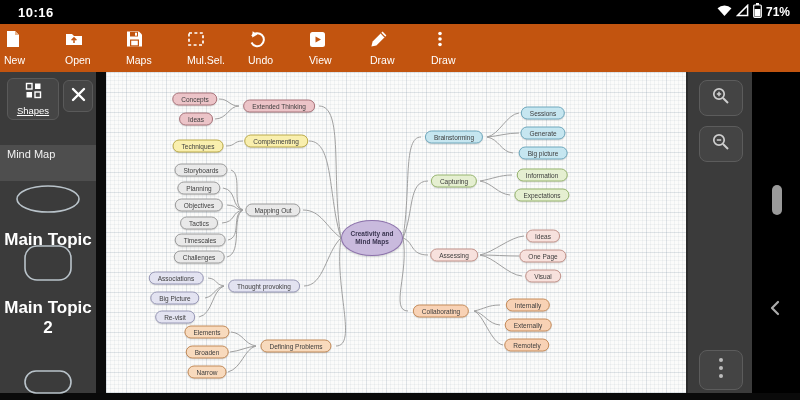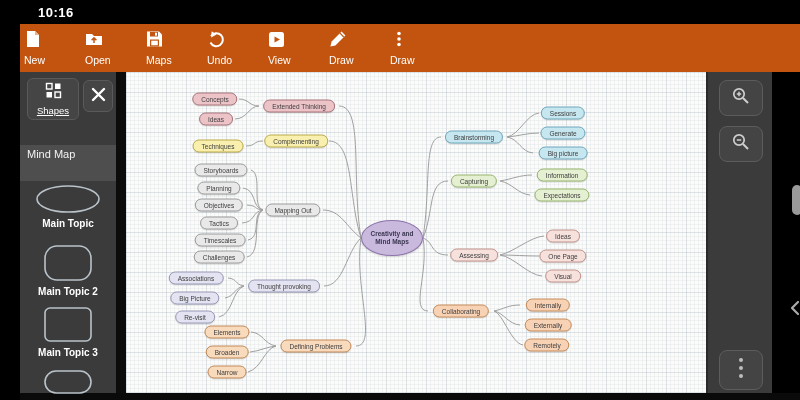--- a/index.html
+++ b/index.html
@@ -1,18 +1,18 @@
 <!DOCTYPE html>
 <html><head>
 <meta charset="utf-8">
 <style>
   * { margin:0; padding:0; box-sizing:border-box; }
   html,body { width:800px; height:400px; overflow:hidden; background:#000;
     font-family:"Liberation Sans", sans-serif; }
-  .screen { position:relative; width:800px; height:400px; display:flex; flex-direction:column;padding-left:20px; }
+  .screen { position:relative; width:800px; height:400px; display:flex; flex-direction:column; }
 
   
   .statusbar { height:24px; background:#000; color:#fff; display:flex; align-items:center;
     justify-content:space-between; padding:0 10px 0 18px; flex:0 0 auto; }
   .statusbar .time { font-size:13px; font-weight:bold; letter-spacing:.5px; }
   .statusbar .right { display:flex; align-items:center; gap:4px; }
   .statusbar .pct { font-size:12px; font-weight:bold; }
 
   
   .toolbar { height:48px; background:#c2540f; display:flex; align-items:center;
@@ -40,21 +40,21 @@
   
   .tile { position:absolute; background:#454545; border:1px solid #5a5a5a; border-radius:6px;
     display:flex; flex-direction:column; align-items:center; justify-content:center;
     color:#fff; cursor:pointer;text-decoration:underline; }
   .shapes-tile { left:7px; top:6px; width:52px; height:42px; gap:2px; }
   .shapes-tile .lbl { font-size:9.5px; }
   .close-tile { left:63px; top:8px; width:30px; height:32px; }
   .panel-head { position:absolute; left:0; top:73px; width:96px; height:36px; background:#4e4e4e;
     color:#f2f2f2; font-size:11px; line-height:18px; padding-left:7px; }
   .shape-item { position:absolute; width:96px; text-align:center; color:#fff; }
-  .shape-item .cap { font-size:10px; font-weight:bold; margin-top:4px; }
+  .shape-item .cap { font-size:17px; font-weight:bold; margin-top:16px; }
   .shape-item svg { display:block; margin:0 auto; }
 
   
   .rbtn { position:absolute; left:11px; width:44px; height:36px; background:#444;
     border:1px solid #5c5c5c; border-radius:8px; display:flex; align-items:center;
     justify-content:center; cursor:pointer; }
 
   
   .nav-pill { position:absolute; left:20px; top:113px; width:10px; height:30px;
     border-radius:5px; background:#9a9a9a; }
@@ -80,20 +80,40 @@
     font-weight:bold; color:#3a3550; line-height:1.25; padding:0 4px; cursor:pointer;
     box-shadow:0 1px 2px rgba(0,0,0,.15); }
 </style>
 </head>
 <body>
 
 <div class="screen">
 
   <div class="statusbar">
     <span class="time">10:16</span>
+    <span class="right">
+      <span>
+        <svg width="15" height="13" viewBox="0 0 16 14">
+            <path d="M8 13 L0.5 4.5 A11.5 11.5 0 0 1 15.5 4.5 Z" fill="#fff"></path>
+          </svg>
+      </span>
+      <span>
+        <svg width="13" height="13" viewBox="0 0 14 14">
+            <path d="M12.5 1.5 V12.5 H1.5 Z" fill="none" stroke="#fff" stroke-width="1.6"></path>
+          </svg>
+      </span>
+      <span>
+        <svg width="9" height="15" viewBox="0 0 9 15">
+          <rect x="3" y="0" width="3" height="2" fill="#fff"></rect>
+          <rect x="0.7" y="2" width="7.6" height="12.3" rx="1" fill="none" stroke="#fff" stroke-width="1.2"></rect>
+          <rect x="1.6" y="6" width="5.8" height="7.4" fill="#fff"></rect>
+        </svg>
+      </span>
+      <span class="pct">71%</span>
+    </span>
   </div>
 
   <div class="toolbar">
     <div class="tb-item">
       <span>
         <svg width="17" height="18" viewBox="0 0 17 18">
             <path d="M3 1 h8 l4 4 v12 H3 Z" fill="#fff"></path>
             <path d="M11 1 l4 4 h-4 Z" fill="#e9b48c"></path>
           </svg>
       </span>
@@ -116,20 +136,28 @@
             <rect x="9" y="2.2" width="2" height="3" fill="#fff"></rect>
             <rect x="4" y="9" width="9" height="7" fill="#c2540f"></rect>
             <rect x="5.2" y="10.2" width="6.6" height="4.6" fill="#fff"></rect>
           </svg>
       </span>
       <span class="lbl">Maps</span>
     </div>
     <div class="tb-item">
       <span>
         <svg width="18" height="18" viewBox="0 0 18 18">
+            <rect x="2" y="3" width="14" height="12" fill="none" stroke="#fff" stroke-width="1.7" stroke-dasharray="3 2.4"></rect>
+          </svg>
+      </span>
+      <span class="lbl">Mul.Sel.</span>
+    </div>
+    <div class="tb-item">
+      <span>
+        <svg width="18" height="18" viewBox="0 0 18 18">
             <path d="M4 6 A6.5 6.5 0 1 1 3.5 12.5" fill="none" stroke="#fff" stroke-width="2"></path>
             <path d="M4.6 1.2 L4.2 7.4 L9.6 4.6 Z" fill="#fff"></path>
           </svg>
       </span>
       <span class="lbl">Undo</span>
     </div>
     <div class="tb-item">
       <span>
         <svg width="17" height="17" viewBox="0 0 17 17">
             <rect x="1" y="1" width="15" height="15" rx="2.5" fill="#fff"></rect>
@@ -186,26 +214,20 @@
         <svg width="68" height="30" viewBox="0 0 68 30">
           <ellipse cx="34" cy="15" rx="31" ry="13" fill="none" stroke="#b9c3ca" stroke-width="1.6"></ellipse>
         </svg>
         <div class="cap">Main Topic</div>
       </div>
       <div class="shape-item" style="top:172px">
         <svg width="50" height="38" viewBox="0 0 50 38">
           <rect x="2" y="2" width="46" height="34" rx="12" fill="none" stroke="#b9c3ca" stroke-width="1.6"></rect>
         </svg>
         <div class="cap">Main Topic 2</div>
-      </div>
-      <div class="shape-item" style="top:234px">
-        <svg width="50" height="37" viewBox="0 0 50 37">
-          <rect x="2" y="2" width="46" height="33" rx="5" fill="none" stroke="#b9c3ca" stroke-width="1.6"></rect>
-        </svg>
-        <div class="cap">Main Topic 3</div>
       </div>
       <div class="shape-item" style="top:297px">
         <svg width="50" height="26" viewBox="0 0 50 26">
           <rect x="2" y="2" width="46" height="22" rx="11" fill="none" stroke="#b9c3ca" stroke-width="1.6"></rect>
         </svg>
       </div>
     </div>
 
     <div class="l-gap"></div>
 

